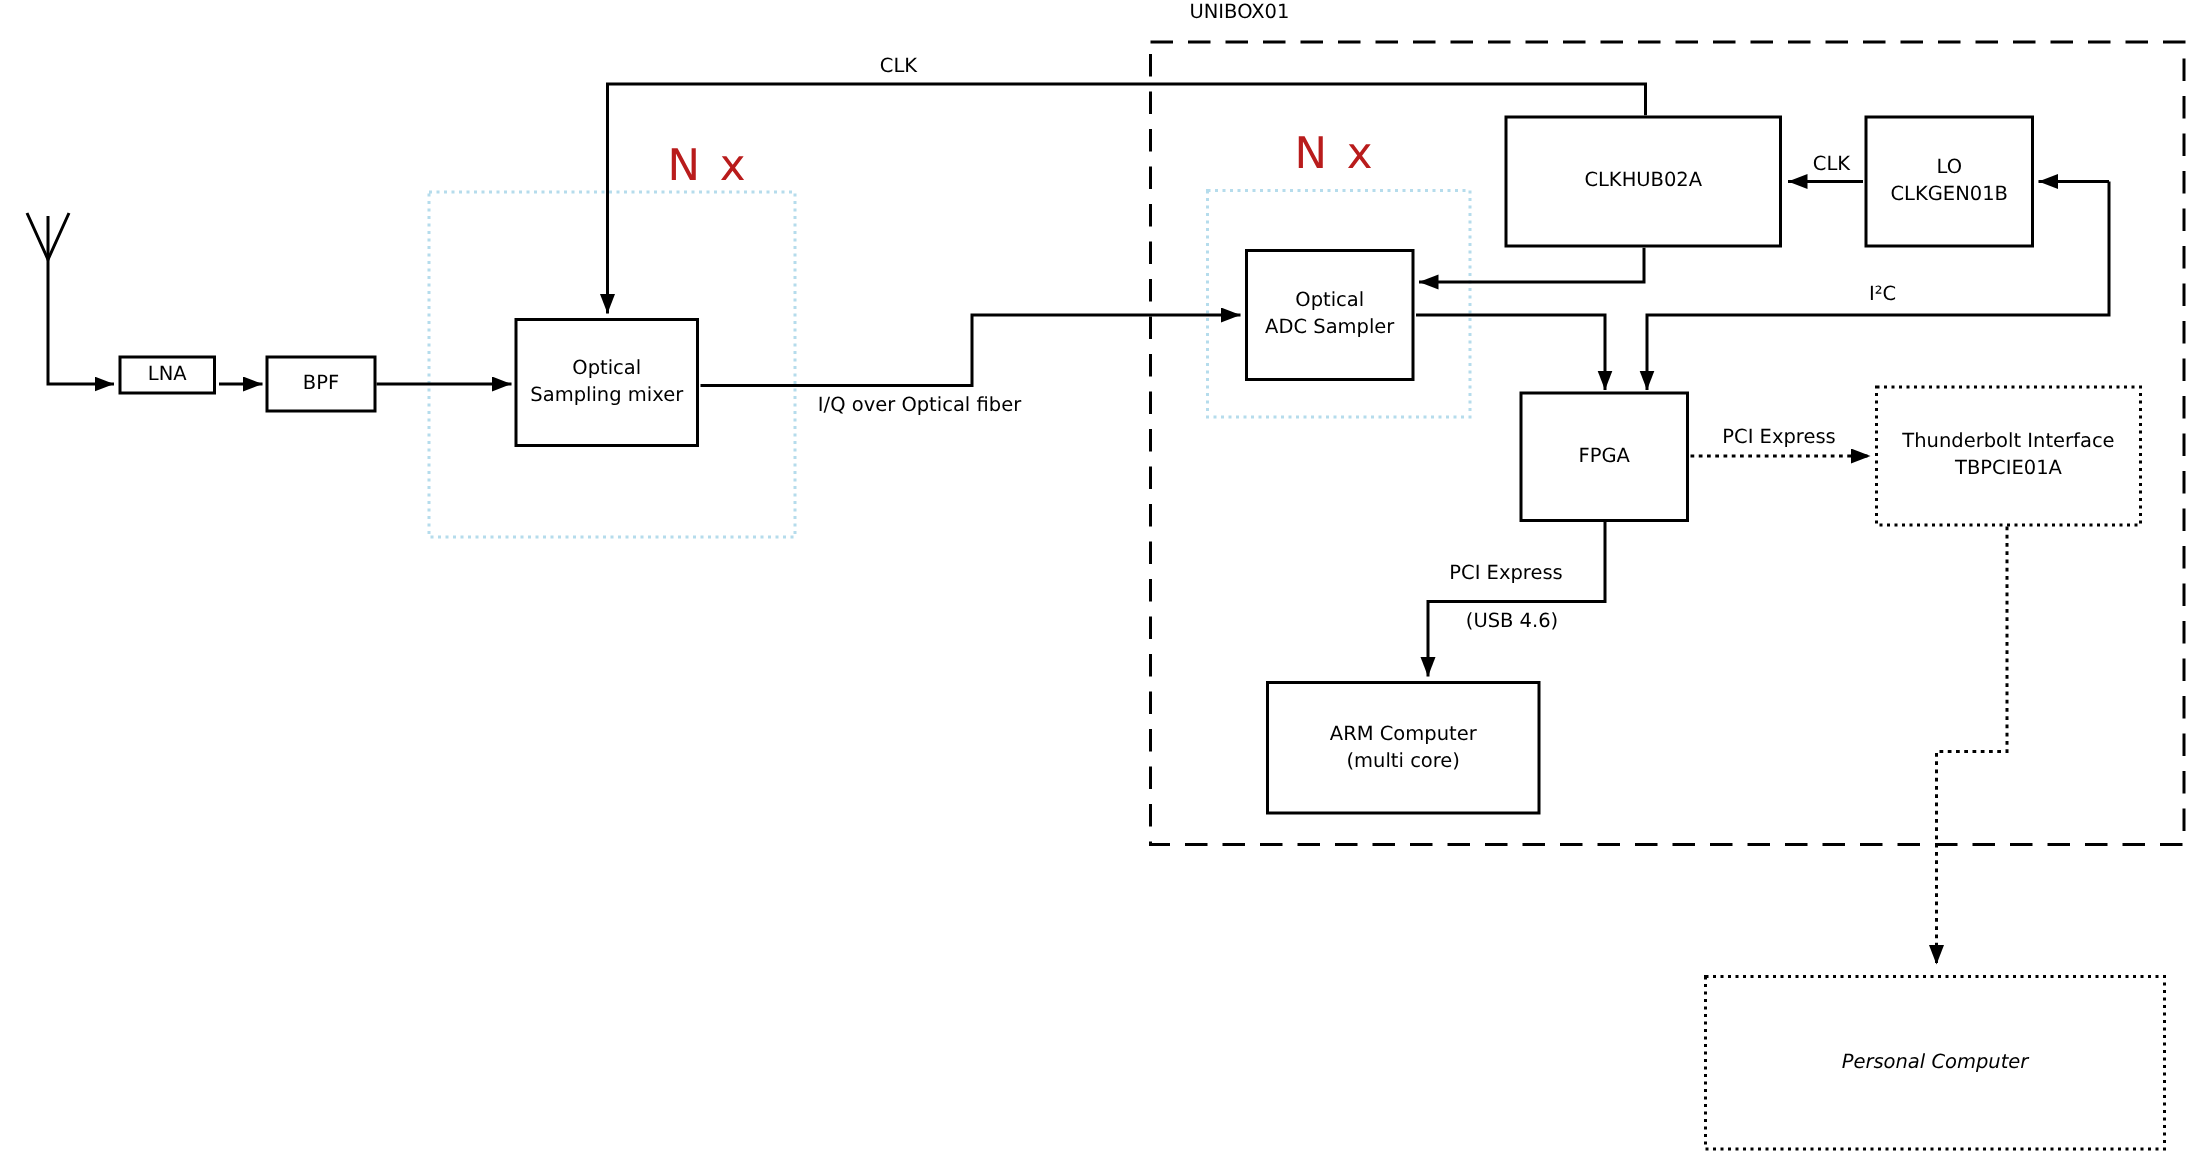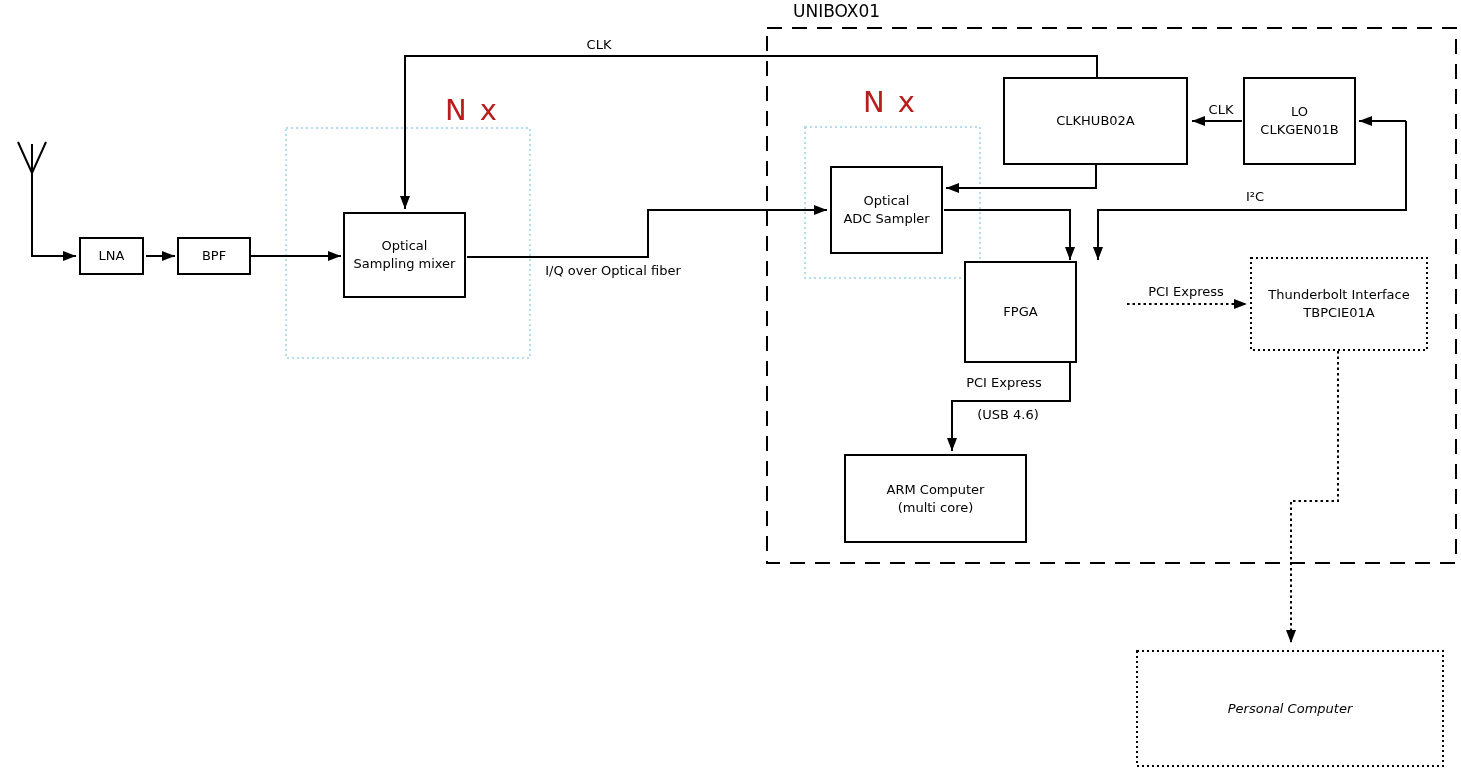--- a/index.html
+++ b/index.html
@@ -56,21 +56,21 @@
     z-index: 3;
     transform: translateX(-50%);
     font-size: 29px;
     color: #b91c1c;
     white-space: nowrap;
     letter-spacing: 2px;
   }
   .box-title {
     position: absolute;
     z-index: 3;
-    font-size: 17px;
+    font-size: 13px;
     white-space: nowrap;
   }
 </style>
 </head>
 <body>
 
 <div id="canvas">
 
   <svg id="lines" viewBox="0 0 1461 771" xmlns="http://www.w3.org/2000/svg">
     <defs>
@@ -98,36 +98,36 @@
     <path d="M1242 121 H1192" fill="none" stroke="#000000" stroke-width="2" marker-end="url(#ah)"></path>
     <path d="M1406 121 H1359" fill="none" stroke="#000000" stroke-width="2" marker-end="url(#ah)"></path>
     <path d="M1406 121 V210 H1098 V260" fill="none" stroke="#000000" stroke-width="2" marker-end="url(#ah)"></path>
     <path d="M944 210 H1070 V260" fill="none" stroke="#000000" stroke-width="2" marker-end="url(#ah)"></path>
     <path d="M1070 348 V401 H952 V451" fill="none" stroke="#000000" stroke-width="2" marker-end="url(#ah)"></path>
 
     <path d="M1127 304 H1247" fill="none" stroke="#000000" stroke-width="2" stroke-dasharray="2.5 3" marker-end="url(#ah)"></path>
     <path d="M1338 351 V501 H1291 V643" fill="none" stroke="#000000" stroke-width="2" stroke-dasharray="2.5 3" marker-end="url(#ah)"></path>
   </svg>
 
-  <div class="node" style="left:79px; top:237px; width:65px; height:38px;">LNA</div>
+  <div class="node" style="left:79px; top:237px; width:65px; height:26px;">LNA</div>
 
   <div class="node" style="left:177px; top:237px; width:74px; height:38px;">BPF</div>
 
   <div class="node" style="left:343px; top:212px; width:123px; height:86px;">Optical
 Sampling mixer</div>
 
   <div class="node" style="left:830px; top:166px; width:113px; height:88px;">Optical
 ADC Sampler</div>
 
   <div class="node" style="left:1003px; top:77px; width:185px; height:88px;">CLKHUB02A</div>
 
   <div class="node" style="left:1243px; top:77px; width:113px; height:88px;">LO
 CLKGEN01B</div>
 
-  <div class="node" style="left:964px; top:261px; width:113px; height:102px;">FPGA</div>
+  <div class="node" style="left:1013px; top:261px; width:113px; height:87px;">FPGA</div>
 
   <div class="node" style="left:844px; top:454px; width:183px; height:89px;">ARM Computer
 (multi core)</div>
 
   <div class="ghost-label" style="left:1251px; top:258px; width:176px; height:92px;">Thunderbolt Interface
 TBPCIE01A</div>
 
   <div class="ghost-label" style="left:1137px; top:651px; width:306px; height:115px;font-style:italic;">Personal Computer</div>
 
   <div class="box-title" style="left:793px; top:1px;">UNIBOX01</div>

